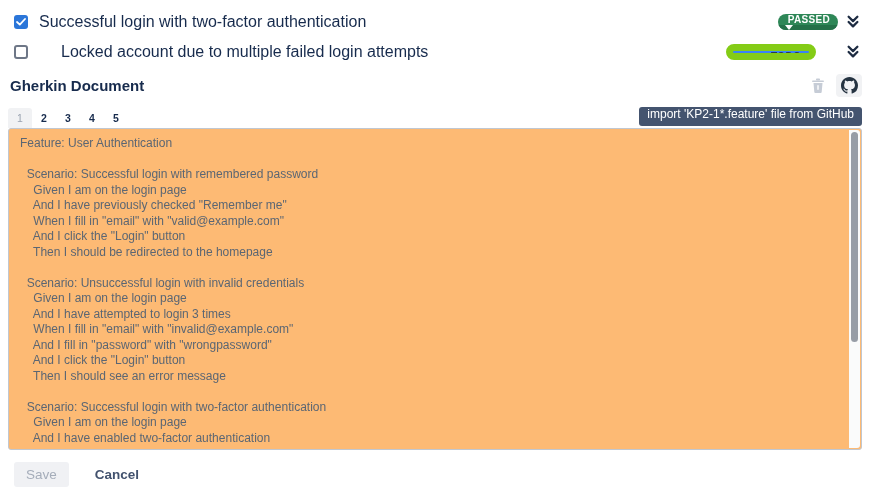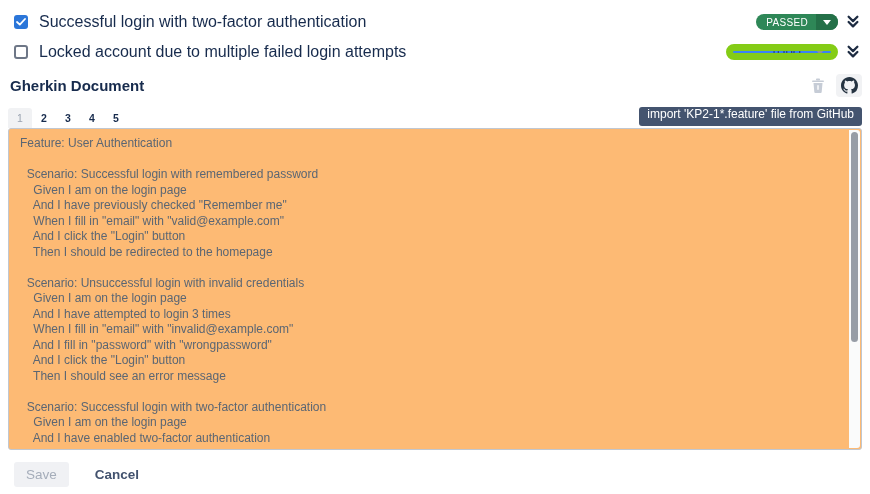--- a/index.html
+++ b/index.html
@@ -2,29 +2,29 @@
 <html><head>
 <meta charset="utf-8">
 <style>
   * { box-sizing: border-box; margin: 0; padding: 0; }
   html, body { width: 870px; height: 494px; background: #fff; overflow: hidden; }
   body { font-family: "Liberation Sans", sans-serif; color: #172B4D; }
   .page { padding: 0 8px; width: 870px; }
 
   
   .scn-row { display: flex; align-items: center; height: 24px; margin-top: 10px; padding: 0 2px 0 6px; }
-  .scn-row + .scn-row { margin-top: 6px; }
+  .scn-row + .scn-row { margin-top: 6px; gap: 22px; }
   .cbx { width: 14px; height: 14px; border-radius: 3px; flex: 0 0 14px; position: relative; cursor: pointer; }
   .cbx.checked { background: #2b76d9; }
   .cbx.checked svg { position: absolute; left: 2px; top: 3px; }
   .cbx.unchecked { background: #fff; border: 2px solid #6e7787; }
   .scn-label { font-size: 16px; margin-left: 11px; color: #172B4D; }
   .spacer { flex: 1; }
 
-  .status-btn { display: flex; align-items: stretch; height: 16px; border-radius: 8px; overflow: hidden; cursor: pointer; font-weight: normal; font-size: 10px; letter-spacing: .3px; }
+  .status-btn { display: flex; align-items: stretch; height: 16px; border-radius: 8px; overflow: hidden; cursor: pointer; font-weight: bold; font-size: 10px; letter-spacing: .3px; flex-direction: column; }
   .status-btn.passed { background: #2e8757; color: #fff; }
   .status-btn.passed .st-arrow { background: #247048; }
   .status-btn.todo { background: #3b82f6; color: #253858; border: 7px solid #84cc16; padding-left: 28px; }
   .st-label { display: flex; align-items: center; padding: 0 8px 0 10px; min-width: 42px; }
   .st-arrow { display: flex; align-items: center; padding: 0 7px; }
   .caret { width: 0; height: 0; border-left: 4px solid transparent; border-right: 4px solid transparent; border-top: 5px solid #fff; }
   .status-btn.todo .caret { border-top-color: #8a93a3; }
 
   .dbl-chevron { margin-left: 8px; cursor: pointer; display: flex; align-items: center; }
 

